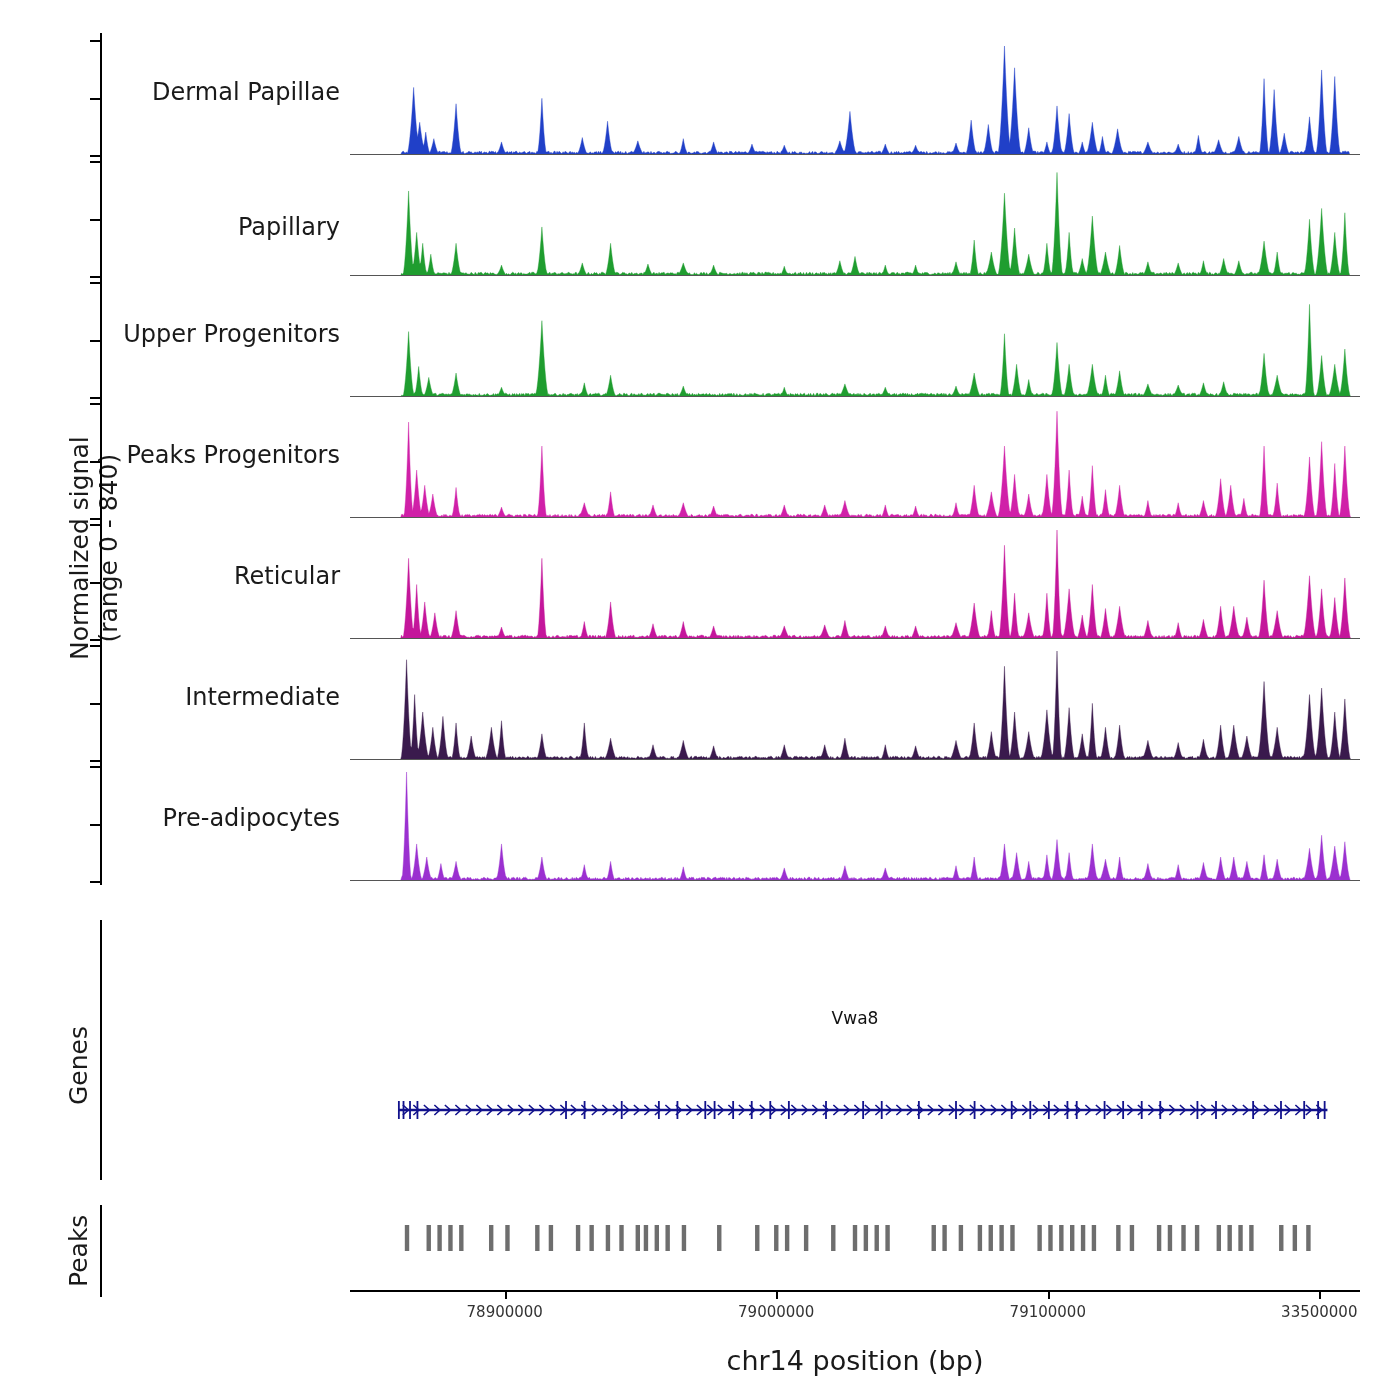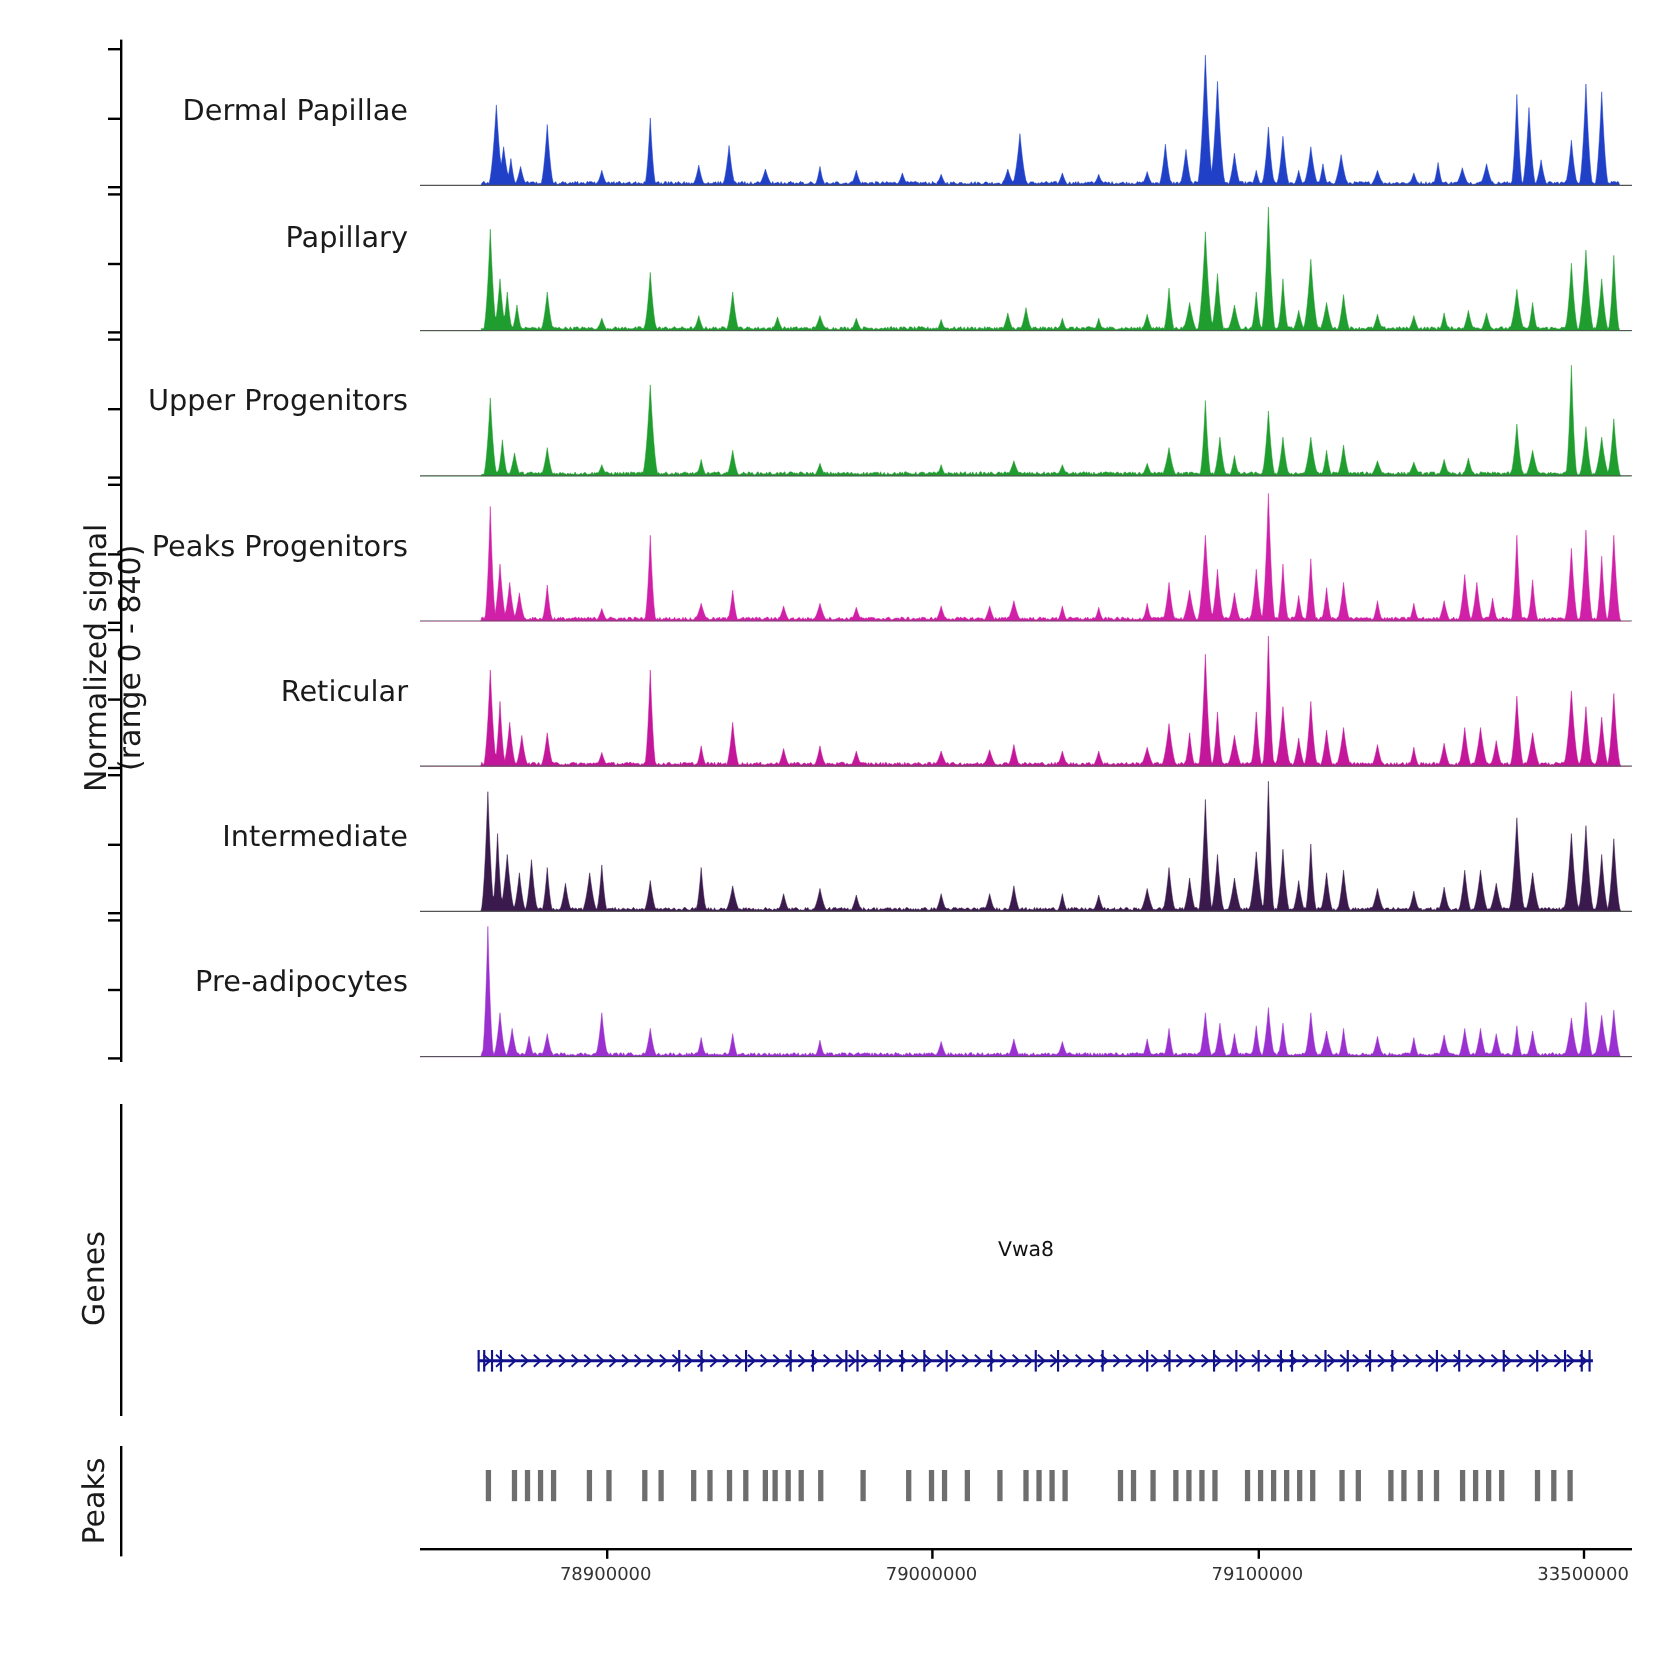--- a/index.html
+++ b/index.html
@@ -115,21 +115,20 @@
     display: block;
   }
 
   
   #gene-track {
     position: absolute;
     left: 350px;
     top: 1000px;
     width: 1010px;
     height: 140px;
-    margin-top: 24px;
   }
   #gene-name {
     position: absolute;
     left: 0;
     top: 8px;
     width: 1010px;
     text-align: center;
     font-size: 17px;
     color: #111;
   }
@@ -226,21 +225,21 @@
     </div>
 
   <div id="tracks">
       <div class="track-label" style="top: 78px; left: 120px; width: 220px;">Dermal Papillae</div>
       <div class="track" style="top: 40px; height: 115px;">
         <svg viewBox="0 0 1000 115" preserveAspectRatio="none">
           <path d="M0,115 L0,115.00 L1,115.00 L2,115.00 L3,115.00 L4,115.00 L5,115.00 L6,115.00 L7,115.00 L8,115.00 L9,115.00 L10,115.00 L11,115.00 L12,115.00 L13,115.00 L14,115.00 L15,115.00 L16,115.00 L17,115.00 L18,115.00 L19,115.00 L20,115.00 L21,115.00 L22,115.00 L23,115.00 L24,115.00 L25,115.00 L26,115.00 L27,115.00 L28,115.00 L29,115.00 L30,115.00 L31,115.00 L32,115.00 L33,115.00 L34,115.00 L35,115.00 L36,115.00 L37,115.00 L38,115.00 L39,115.00 L40,115.00 L41,115.00 L42,115.00 L43,115.00 L44,115.00 L45,115.00 L46,115.00 L47,115.00 L48,115.00 L49,115.00 L50,115.00 L51,112.64 L52,111.52 L53,111.30 L54,112.84 L55,112.75 L56,111.93 L57,112.96 L58,107.91 L59,100.30 L60,90.32 L61,78.12 L62,63.79 L63,47.42 L64,63.79 L65,78.12 L66,90.32 L67,97.15 L68,90.22 L69,82.30 L70,90.22 L71,97.15 L72,103.06 L73,105.87 L74,99.68 L75,92.11 L76,99.68 L77,105.87 L78,110.60 L79,112.74 L80,110.30 L81,107.12 L82,103.22 L83,98.65 L84,103.22 L85,107.12 L86,110.30 L87,112.39 L88,111.39 L89,111.12 L90,112.78 L91,111.84 L92,111.70 L93,111.47 L94,111.64 L95,112.83 L96,111.48 L97,113.19 L98,112.91 L99,112.80 L100,112.96 L101,107.91 L102,100.29 L103,90.31 L104,78.10 L105,63.77 L106,78.10 L107,90.31 L108,100.29 L109,107.91 L110,112.54 L111,112.50 L112,111.32 L113,113.55 L114,113.60 L115,112.75 L116,113.02 L117,111.66 L118,111.31 L119,112.24 L120,111.67 L121,113.09 L122,113.35 L123,112.40 L124,112.04 L125,112.67 L126,111.72 L127,112.98 L128,111.11 L129,112.31 L130,111.13 L131,113.53 L132,112.79 L133,111.88 L134,112.53 L135,112.01 L136,113.28 L137,113.08 L138,111.10 L139,112.06 L140,111.30 L141,111.48 L142,111.38 L143,112.48 L144,111.43 L145,113.49 L146,112.14 L147,111.24 L148,108.70 L149,105.58 L150,101.92 L151,105.58 L152,108.70 L153,111.22 L154,112.44 L155,111.88 L156,111.43 L157,113.10 L158,111.76 L159,112.35 L160,111.22 L161,113.40 L162,111.86 L163,112.33 L164,111.33 L165,111.31 L166,112.90 L167,112.92 L168,112.02 L169,112.86 L170,112.65 L171,112.31 L172,111.86 L173,111.52 L174,113.07 L175,113.30 L176,112.31 L177,112.01 L178,111.31 L179,113.52 L180,112.05 L181,112.42 L182,112.85 L183,112.78 L184,113.50 L185,111.31 L186,111.87 L187,104.11 L188,92.40 L189,77.07 L190,58.32 L191,77.07 L192,92.40 L193,104.11 L194,111.87 L195,112.02 L196,111.59 L197,111.31 L198,113.56 L199,112.10 L200,113.50 L201,112.91 L202,111.30 L203,111.21 L204,113.44 L205,111.26 L206,112.85 L207,111.33 L208,111.94 L209,113.37 L210,113.21 L211,111.73 L212,112.99 L213,111.20 L214,111.98 L215,112.57 L216,113.58 L217,112.30 L218,111.20 L219,113.04 L220,111.79 L221,112.88 L222,112.10 L223,113.49 L224,112.29 L225,112.92 L226,112.31 L227,109.99 L228,106.59 L229,102.44 L230,97.56 L231,102.44 L232,106.59 L233,109.99 L234,112.59 L235,112.93 L236,113.15 L237,112.65 L238,111.86 L239,113.16 L240,112.74 L241,113.20 L242,111.93 L243,112.03 L244,111.47 L245,113.34 L246,111.15 L247,112.92 L248,111.22 L249,113.18 L250,112.74 L251,110.32 L252,105.30 L253,98.71 L254,90.66 L255,81.21 L256,90.66 L257,98.71 L258,105.30 L259,110.32 L260,111.36 L261,112.21 L262,113.26 L263,111.61 L264,112.84 L265,111.49 L266,111.15 L267,112.91 L268,111.23 L269,113.61 L270,112.36 L271,113.26 L272,113.07 L273,111.37 L274,113.21 L275,113.55 L276,112.59 L277,112.54 L278,111.72 L279,111.23 L280,112.27 L281,111.92 L282,109.83 L283,107.27 L284,104.26 L285,100.83 L286,104.26 L287,107.27 L288,109.83 L289,111.92 L290,113.07 L291,111.31 L292,113.16 L293,112.56 L294,112.42 L295,111.77 L296,112.28 L297,113.39 L298,111.32 L299,113.25 L300,113.05 L301,111.98 L302,113.05 L303,113.42 L304,111.86 L305,111.75 L306,111.10 L307,112.50 L308,111.92 L309,113.34 L310,112.71 L311,112.36 L312,113.16 L313,112.07 L314,111.11 L315,112.14 L316,111.77 L317,113.56 L318,113.33 L319,113.26 L320,113.12 L321,112.76 L322,111.47 L323,111.57 L324,112.58 L325,113.30 L326,113.29 L327,111.86 L328,108.48 L329,104.06 L330,98.65 L331,104.06 L332,108.48 L333,111.12 L334,113.48 L335,112.01 L336,111.95 L337,113.02 L338,113.17 L339,113.11 L340,112.77 L341,111.84 L342,113.12 L343,111.52 L344,111.54 L345,111.68 L346,113.05 L347,113.23 L348,113.40 L349,113.00 L350,112.75 L351,112.41 L352,112.37 L353,113.46 L354,112.80 L355,112.04 L356,111.33 L357,111.24 L358,108.70 L359,105.58 L360,101.92 L361,105.58 L362,108.70 L363,111.24 L364,113.19 L365,111.57 L366,112.51 L367,112.00 L368,112.04 L369,112.81 L370,113.32 L371,112.13 L372,112.22 L373,111.66 L374,112.55 L375,113.51 L376,111.11 L377,111.61 L378,111.60 L379,113.03 L380,113.12 L381,111.93 L382,111.27 L383,112.59 L384,112.42 L385,111.16 L386,111.91 L387,112.41 L388,111.88 L389,112.28 L390,112.35 L391,111.85 L392,111.80 L393,112.89 L394,112.96 L395,111.87 L396,109.75 L397,107.15 L398,104.10 L399,107.15 L400,109.75 L401,111.87 L402,111.14 L403,111.59 L404,112.14 L405,111.15 L406,111.61 L407,111.80 L408,111.51 L409,111.13 L410,111.98 L411,111.93 L412,113.28 L413,111.61 L414,112.72 L415,111.93 L416,112.37 L417,111.33 L418,112.45 L419,113.54 L420,111.92 L421,113.32 L422,113.23 L423,111.11 L424,112.60 L425,112.50 L426,113.48 L427,111.28 L428,110.27 L429,107.93 L430,105.19 L431,107.93 L432,110.27 L433,112.18 L434,113.06 L435,111.79 L436,113.48 L437,113.55 L438,111.49 L439,112.57 L440,111.44 L441,111.97 L442,112.95 L443,113.24 L444,113.40 L445,112.13 L446,112.18 L447,111.95 L448,113.42 L449,112.92 L450,112.96 L451,113.39 L452,113.16 L453,113.35 L454,112.90 L455,111.48 L456,113.35 L457,112.40 L458,111.30 L459,113.48 L460,111.84 L461,111.90 L462,112.58 L463,113.59 L464,113.28 L465,113.12 L466,111.86 L467,111.55 L468,111.97 L469,113.07 L470,112.40 L471,113.04 L472,111.66 L473,113.58 L474,112.94 L475,112.83 L476,112.65 L477,112.55 L478,112.54 L479,113.42 L480,113.51 L481,111.34 L482,109.83 L483,107.27 L484,104.26 L485,100.83 L486,104.26 L487,107.27 L488,109.83 L489,111.29 L490,110.43 L491,105.51 L492,99.08 L493,91.21 L494,81.96 L495,71.40 L496,81.96 L497,91.21 L498,99.08 L499,105.51 L500,110.43 L501,112.27 L502,113.54 L503,112.20 L504,111.40 L505,111.71 L506,111.42 L507,112.70 L508,112.41 L509,113.26 L510,112.25 L511,112.82 L512,112.43 L513,111.58 L514,112.40 L515,112.60 L516,111.54 L517,111.18 L518,112.39 L519,112.64 L520,112.53 L521,111.54 L522,112.21 L523,111.30 L524,111.18 L525,111.19 L526,113.31 L527,111.87 L528,109.75 L529,107.15 L530,104.10 L531,107.15 L532,109.75 L533,111.87 L534,113.45 L535,113.26 L536,111.52 L537,113.20 L538,113.60 L539,111.71 L540,112.86 L541,111.35 L542,113.08 L543,111.19 L544,112.66 L545,113.06 L546,112.53 L547,113.10 L548,112.62 L549,111.80 L550,112.42 L551,111.74 L552,111.93 L553,111.85 L554,111.27 L555,111.69 L556,112.82 L557,111.75 L558,110.27 L559,107.93 L560,105.19 L561,107.93 L562,110.27 L563,111.19 L564,112.33 L565,111.60 L566,111.55 L567,112.46 L568,111.74 L569,112.15 L570,113.52 L571,111.24 L572,113.22 L573,113.61 L574,112.67 L575,112.65 L576,113.34 L577,112.68 L578,112.43 L579,112.17 L580,111.62 L581,112.27 L582,113.61 L583,111.49 L584,113.57 L585,112.11 L586,113.55 L587,112.71 L588,112.76 L589,113.44 L590,113.28 L591,112.79 L592,111.15 L593,112.14 L594,111.38 L595,112.56 L596,111.40 L597,111.56 L598,109.22 L599,106.36 L600,103.01 L601,106.36 L602,109.22 L603,111.32 L604,112.83 L605,112.10 L606,113.15 L607,112.02 L608,112.37 L609,112.22 L610,113.55 L611,110.17 L612,104.98 L613,98.19 L614,89.88 L615,80.12 L616,89.88 L617,98.19 L618,104.98 L619,110.17 L620,111.50 L621,113.24 L622,111.57 L623,113.35 L624,111.94 L625,111.62 L626,113.28 L627,112.18 L628,110.78 L629,106.24 L630,100.29 L631,93.02 L632,84.48 L633,93.02 L634,100.29 L635,106.24 L636,110.78 L637,111.74 L638,113.57 L639,111.37 L640,111.10 L641,111.69 L642,111.72 L643,103.57 L644,91.28 L645,75.19 L646,55.52 L647,32.41 L648,6.00 L649,32.41 L650,55.52 L651,75.19 L652,91.28 L653,103.57 L654,96.03 L655,83.15 L656,67.41 L657,48.93 L658,27.80 L659,48.93 L660,67.41 L661,83.15 L662,96.03 L663,105.85 L664,111.53 L665,112.36 L666,111.81 L667,113.60 L668,111.23 L669,107.17 L670,101.87 L671,95.37 L672,87.75 L673,95.37 L674,101.87 L675,107.17 L676,111.23 L677,111.12 L678,111.18 L679,111.28 L680,113.59 L681,111.19 L682,113.31 L683,111.95 L684,111.63 L685,111.39 L686,111.96 L687,112.49 L688,109.78 L689,106.25 L690,101.92 L691,106.25 L692,109.78 L693,112.49 L694,112.75 L695,111.85 L696,108.21 L697,100.91 L698,91.36 L699,79.67 L700,65.95 L701,79.67 L702,91.36 L703,100.91 L704,108.21 L705,111.14 L706,112.01 L707,112.45 L708,109.27 L709,103.11 L710,95.04 L711,85.17 L712,73.58 L713,85.17 L714,95.04 L715,103.11 L716,109.27 L717,112.93 L718,112.15 L719,112.09 L720,112.55 L721,113.40 L722,112.29 L723,109.78 L724,106.25 L725,101.92 L726,106.25 L727,109.78 L728,112.49 L729,111.87 L730,111.47 L731,107.88 L732,103.06 L733,97.15 L734,90.22 L735,82.30 L736,90.22 L737,97.15 L738,103.06 L739,107.88 L740,111.57 L741,111.49 L742,111.44 L743,107.61 L744,102.60 L745,96.47 L746,102.60 L747,107.61 L748,111.44 L749,112.26 L750,111.17 L751,111.38 L752,112.68 L753,113.02 L754,113.41 L755,112.26 L756,109.31 L757,105.45 L758,100.72 L759,95.18 L760,88.84 L761,95.18 L762,100.72 L763,105.45 L764,109.31 L765,111.23 L766,113.07 L767,112.01 L768,112.40 L769,113.05 L770,113.55 L771,111.17 L772,111.80 L773,111.61 L774,112.58 L775,111.31 L776,111.49 L777,111.40 L778,111.78 L779,112.29 L780,111.37 L781,111.89 L782,111.69 L783,111.36 L784,113.59 L785,113.61 L786,112.15 L787,110.22 L788,107.86 L789,105.09 L790,101.92 L791,105.09 L792,107.86 L793,110.22 L794,111.48 L795,113.34 L796,112.29 L797,112.63 L798,113.21 L799,112.61 L800,111.82 L801,113.55 L802,113.05 L803,112.40 L804,112.97 L805,112.35 L806,111.89 L807,112.24 L808,113.18 L809,112.98 L810,112.12 L811,112.11 L812,112.39 L813,112.82 L814,112.93 L815,112.87 L816,112.13 L817,111.38 L818,109.75 L819,107.15 L820,104.10 L821,107.15 L822,109.75 L823,111.87 L824,112.30 L825,113.53 L826,111.30 L827,113.43 L828,112.92 L829,113.47 L830,111.40 L831,113.59 L832,112.81 L833,111.90 L834,113.47 L835,112.14 L836,111.65 L837,111.23 L838,107.18 L839,101.87 L840,95.38 L841,101.87 L842,107.18 L843,111.23 L844,112.13 L845,112.34 L846,111.49 L847,111.78 L848,113.28 L849,113.50 L850,112.75 L851,111.49 L852,113.17 L853,112.18 L854,111.79 L855,111.92 L856,111.68 L857,109.43 L858,106.67 L859,103.44 L860,99.74 L861,103.44 L862,106.67 L863,109.43 L864,111.68 L865,112.42 L866,113.09 L867,111.77 L868,113.62 L869,113.59 L870,113.45 L871,113.41 L872,112.17 L873,112.53 L874,111.76 L875,111.47 L876,110.97 L877,108.23 L878,104.89 L879,100.96 L880,96.47 L881,100.96 L882,104.89 L883,108.23 L884,110.97 L885,111.31 L886,112.93 L887,113.44 L888,113.56 L889,112.87 L890,111.36 L891,112.42 L892,113.11 L893,112.55 L894,112.00 L895,111.49 L896,112.60 L897,111.21 L898,112.61 L899,112.23 L900,112.93 L901,110.79 L902,100.34 L903,84.58 L904,63.94 L905,38.70 L906,63.94 L907,84.58 L908,100.34 L909,110.79 L910,112.40 L911,105.95 L912,96.22 L913,83.48 L914,67.90 L915,49.60 L916,67.90 L917,83.48 L918,96.22 L919,105.95 L920,112.40 L921,111.98 L922,108.74 L923,104.49 L924,99.30 L925,93.20 L926,99.30 L927,104.49 L928,108.74 L929,111.98 L930,113.25 L931,111.66 L932,111.20 L933,111.49 L934,111.99 L935,113.04 L936,111.96 L937,112.48 L938,111.73 L939,111.88 L940,113.57 L941,112.12 L942,111.58 L943,112.15 L944,112.55 L945,111.27 L946,109.72 L947,104.04 L948,96.61 L949,87.52 L950,76.85 L951,87.52 L952,96.61 L953,104.04 L954,109.72 L955,112.07 L956,112.61 L957,111.62 L958,103.23 L959,90.58 L960,74.02 L961,53.77 L962,29.98 L963,53.77 L964,74.02 L965,90.58 L966,103.23 L967,111.62 L968,112.12 L969,113.16 L970,111.88 L971,104.14 L972,92.46 L973,77.17 L974,58.48 L975,36.52 L976,58.48 L977,77.17 L978,92.46 L979,104.14 L980,111.88 L981,112.56 L982,112.99 L983,111.10 L984,111.64 L985,111.16 L986,111.19 L987,112.13 L988,111.33 L989,111.74 L990,115.00 L991,115.00 L992,115.00 L993,115.00 L994,115.00 L995,115.00 L996,115.00 L997,115.00 L998,115.00 L999,115.00 L999,115 Z" fill="#2040c8" stroke="#2040c8" stroke-width="0.4"></path>
           <line x1="0" y1="114.5" x2="1000" y2="114.5" stroke="#555" stroke-width="1"></line>
         </svg>
       </div>
-      <div class="track-label" style="top: 184px; left: 120px; width: 220px;">Papillary</div>
+      <div class="track-label" style="top: 213px; left: 120px; width: 220px;">Papillary</div>
       <div class="track" style="top: 161px; height: 115px;">
         <svg viewBox="0 0 1000 115" preserveAspectRatio="none">
           <path d="M0,115 L0,115.00 L1,115.00 L2,115.00 L3,115.00 L4,115.00 L5,115.00 L6,115.00 L7,115.00 L8,115.00 L9,115.00 L10,115.00 L11,115.00 L12,115.00 L13,115.00 L14,115.00 L15,115.00 L16,115.00 L17,115.00 L18,115.00 L19,115.00 L20,115.00 L21,115.00 L22,115.00 L23,115.00 L24,115.00 L25,115.00 L26,115.00 L27,115.00 L28,115.00 L29,115.00 L30,115.00 L31,115.00 L32,115.00 L33,115.00 L34,115.00 L35,115.00 L36,115.00 L37,115.00 L38,115.00 L39,115.00 L40,115.00 L41,115.00 L42,115.00 L43,115.00 L44,115.00 L45,115.00 L46,115.00 L47,115.00 L48,115.00 L49,115.00 L50,115.00 L51,112.35 L52,113.34 L53,111.62 L54,103.23 L55,90.58 L56,74.02 L57,53.77 L58,29.98 L59,53.77 L60,74.02 L61,90.58 L62,103.23 L63,102.48 L64,93.99 L65,83.60 L66,71.40 L67,83.60 L68,93.99 L69,102.48 L70,101.96 L71,93.12 L72,82.30 L73,93.12 L74,101.96 L75,108.72 L76,111.53 L77,110.81 L78,106.31 L79,100.41 L80,93.20 L81,100.41 L82,106.31 L83,110.81 L84,112.38 L85,113.01 L86,112.81 L87,111.46 L88,111.93 L89,112.27 L90,112.30 L91,112.60 L92,111.99 L93,111.71 L94,112.12 L95,112.22 L96,112.45 L97,113.43 L98,111.28 L99,112.73 L100,113.09 L101,110.47 L102,105.61 L103,99.24 L104,91.45 L105,82.30 L106,91.45 L107,99.24 L108,105.61 L109,110.47 L110,111.53 L111,112.07 L112,111.63 L113,112.50 L114,112.13 L115,111.66 L116,112.97 L117,112.89 L118,113.34 L119,112.69 L120,111.33 L121,112.33 L122,113.05 L123,113.62 L124,111.26 L125,112.78 L126,113.55 L127,111.48 L128,112.01 L129,111.54 L130,111.31 L131,112.52 L132,113.33 L133,112.24 L134,111.33 L135,112.13 L136,111.83 L137,112.57 L138,113.16 L139,111.45 L140,112.47 L141,112.03 L142,111.93 L143,112.99 L144,113.35 L145,113.39 L146,113.01 L147,111.51 L148,109.75 L149,107.15 L150,104.10 L151,107.15 L152,109.75 L153,111.87 L154,113.49 L155,112.30 L156,113.41 L157,112.68 L158,113.45 L159,113.26 L160,112.12 L161,111.19 L162,111.76 L163,112.90 L164,111.93 L165,113.41 L166,112.24 L167,111.45 L168,112.90 L169,111.63 L170,111.90 L171,113.43 L172,112.42 L173,113.05 L174,113.03 L175,113.05 L176,112.71 L177,112.06 L178,111.24 L179,112.89 L180,111.17 L181,111.23 L182,111.35 L183,112.52 L184,112.89 L185,111.73 L186,108.21 L187,100.91 L188,91.36 L189,79.67 L190,65.95 L191,79.67 L192,91.36 L193,100.91 L194,108.21 L195,111.80 L196,112.88 L197,111.79 L198,111.39 L199,113.49 L200,112.10 L201,112.45 L202,111.57 L203,111.42 L204,112.22 L205,113.41 L206,112.59 L207,113.11 L208,112.50 L209,111.98 L210,111.18 L211,112.16 L212,112.69 L213,112.85 L214,112.40 L215,112.61 L216,111.19 L217,111.61 L218,112.59 L219,112.51 L220,113.18 L221,112.50 L222,113.21 L223,111.43 L224,111.28 L225,113.42 L226,112.20 L227,111.24 L228,108.70 L229,105.58 L230,101.92 L231,105.58 L232,108.70 L233,111.24 L234,113.19 L235,112.92 L236,111.18 L237,113.03 L238,113.41 L239,112.29 L240,113.26 L241,112.82 L242,111.33 L243,112.30 L244,111.54 L245,112.72 L246,113.55 L247,112.29 L248,112.98 L249,111.19 L250,111.22 L251,111.73 L252,112.25 L253,113.40 L254,110.47 L255,105.61 L256,99.24 L257,91.45 L258,82.30 L259,91.45 L260,99.24 L261,105.61 L262,110.47 L263,112.07 L264,111.30 L265,111.58 L266,112.04 L267,113.60 L268,113.00 L269,112.57 L270,111.23 L271,111.86 L272,111.71 L273,112.89 L274,112.80 L275,113.51 L276,112.25 L277,112.10 L278,112.89 L279,111.29 L280,113.16 L281,112.95 L282,112.36 L283,112.44 L284,111.89 L285,113.35 L286,113.26 L287,112.18 L288,112.27 L289,111.97 L290,113.42 L291,111.31 L292,111.56 L293,109.22 L294,106.36 L295,103.01 L296,106.36 L297,109.22 L298,111.39 L299,113.34 L300,112.03 L301,111.17 L302,112.95 L303,112.54 L304,112.08 L305,113.45 L306,111.28 L307,112.98 L308,111.80 L309,111.96 L310,111.55 L311,111.23 L312,113.16 L313,112.56 L314,112.33 L315,111.82 L316,112.84 L317,111.68 L318,112.04 L319,111.71 L320,112.38 L321,113.07 L322,112.46 L323,113.54 L324,111.42 L325,111.29 L326,111.92 L327,110.22 L328,107.86 L329,105.09 L330,101.92 L331,105.09 L332,107.86 L333,110.22 L334,111.51 L335,112.62 L336,111.65 L337,113.15 L338,113.51 L339,113.47 L340,113.53 L341,111.64 L342,113.23 L343,112.24 L344,113.18 L345,113.56 L346,113.53 L347,111.77 L348,111.52 L349,113.07 L350,111.35 L351,111.64 L352,113.51 L353,111.62 L354,113.25 L355,113.58 L356,112.00 L357,111.87 L358,109.75 L359,107.15 L360,104.10 L361,107.15 L362,109.75 L363,111.87 L364,113.15 L365,113.54 L366,111.25 L367,111.43 L368,111.91 L369,112.28 L370,112.58 L371,112.51 L372,112.52 L373,112.18 L374,113.58 L375,113.18 L376,112.44 L377,112.72 L378,113.31 L379,113.09 L380,112.64 L381,112.39 L382,113.14 L383,112.40 L384,112.02 L385,113.27 L386,111.47 L387,113.50 L388,111.49 L389,111.14 L390,113.00 L391,111.53 L392,112.87 L393,111.65 L394,113.27 L395,113.54 L396,111.69 L397,111.27 L398,112.25 L399,111.35 L400,111.51 L401,112.52 L402,113.13 L403,113.23 L404,111.26 L405,111.47 L406,111.79 L407,113.40 L408,111.13 L409,112.67 L410,112.93 L411,111.10 L412,111.17 L413,111.76 L414,111.15 L415,111.73 L416,111.85 L417,112.80 L418,112.84 L419,111.22 L420,113.32 L421,112.25 L422,113.21 L423,112.46 L424,112.49 L425,112.88 L426,111.93 L427,113.11 L428,111.09 L429,108.44 L430,105.19 L431,108.44 L432,111.09 L433,112.02 L434,112.60 L435,112.16 L436,112.62 L437,113.35 L438,112.57 L439,112.90 L440,112.04 L441,111.19 L442,113.15 L443,113.24 L444,111.92 L445,112.40 L446,111.12 L447,112.72 L448,113.32 L449,111.51 L450,113.42 L451,113.14 L452,111.23 L453,113.17 L454,112.58 L455,111.37 L456,111.77 L457,113.47 L458,111.54 L459,113.44 L460,113.34 L461,112.07 L462,111.86 L463,112.67 L464,112.53 L465,113.13 L466,111.09 L467,113.20 L468,111.60 L469,111.87 L470,111.44 L471,112.70 L472,112.39 L473,113.62 L474,111.78 L475,113.02 L476,111.64 L477,113.52 L478,111.85 L479,111.94 L480,111.46 L481,112.61 L482,110.62 L483,107.64 L484,104.01 L485,99.74 L486,104.01 L487,107.64 L488,110.62 L489,112.39 L490,111.85 L491,113.58 L492,113.28 L493,111.86 L494,111.69 L495,112.05 L496,111.91 L497,109.37 L498,105.54 L499,100.87 L500,95.38 L501,100.87 L502,105.54 L503,109.37 L504,111.65 L505,112.86 L506,111.62 L507,111.74 L508,111.53 L509,112.52 L510,113.01 L511,113.06 L512,111.34 L513,113.12 L514,111.10 L515,112.19 L516,111.74 L517,113.56 L518,111.98 L519,111.54 L520,112.69 L521,111.44 L522,113.45 L523,112.87 L524,111.23 L525,111.77 L526,112.71 L527,111.69 L528,110.65 L529,107.71 L530,104.10 L531,107.71 L532,110.65 L533,112.50 L534,112.95 L535,112.97 L536,111.80 L537,111.56 L538,111.56 L539,111.65 L540,113.34 L541,112.33 L542,111.13 L543,112.79 L544,112.46 L545,113.44 L546,111.89 L547,111.98 L548,112.09 L549,112.73 L550,111.53 L551,111.33 L552,111.10 L553,111.57 L554,111.85 L555,111.82 L556,112.26 L557,112.58 L558,110.65 L559,107.71 L560,104.10 L561,107.71 L562,110.65 L563,111.93 L564,112.18 L565,112.59 L566,112.89 L567,111.44 L568,112.67 L569,111.35 L570,111.61 L571,111.61 L572,111.82 L573,112.76 L574,113.61 L575,113.58 L576,113.17 L577,112.90 L578,112.89 L579,111.86 L580,112.78 L581,113.27 L582,111.74 L583,112.09 L584,112.43 L585,112.99 L586,112.68 L587,111.30 L588,112.94 L589,112.06 L590,112.27 L591,112.79 L592,111.60 L593,112.65 L594,111.13 L595,113.60 L596,111.70 L597,110.93 L598,108.17 L599,104.79 L600,100.83 L601,104.79 L602,108.17 L603,110.93 L604,113.04 L605,111.69 L606,112.91 L607,112.20 L608,111.20 L609,112.76 L610,111.21 L611,112.74 L612,112.63 L613,111.93 L614,113.01 L615,108.09 L616,100.66 L617,90.93 L618,79.03 L619,90.93 L620,100.66 L621,108.09 L622,113.01 L623,112.50 L624,111.40 L625,112.80 L626,113.35 L627,113.61 L628,111.29 L629,112.84 L630,111.14 L631,109.78 L632,106.24 L633,101.91 L634,96.83 L635,91.02 L636,96.83 L637,101.91 L638,106.24 L639,109.78 L640,112.49 L641,113.36 L642,112.51 L643,106.31 L644,96.97 L645,84.75 L646,69.79 L647,52.23 L648,32.16 L649,52.23 L650,69.79 L651,84.75 L652,96.97 L653,106.31 L654,108.36 L655,101.23 L656,91.88 L657,80.46 L658,67.04 L659,80.46 L660,91.88 L661,101.23 L662,108.36 L663,113.09 L664,112.15 L665,112.95 L666,112.23 L667,112.64 L668,110.26 L669,107.04 L670,103.10 L671,98.48 L672,93.20 L673,98.48 L674,103.10 L675,107.04 L676,110.26 L677,112.71 L678,113.29 L679,113.26 L680,112.92 L681,111.17 L682,111.86 L683,113.52 L684,113.18 L685,111.87 L686,111.99 L687,108.72 L688,101.96 L689,93.12 L690,82.30 L691,93.12 L692,101.96 L693,108.72 L694,111.81 L695,110.88 L696,100.67 L697,85.26 L698,65.09 L699,40.42 L700,11.45 L701,40.42 L702,65.09 L703,85.26 L704,100.67 L705,110.88 L706,112.82 L707,112.45 L708,111.54 L709,106.62 L710,97.62 L711,85.82 L712,71.40 L713,85.82 L714,97.62 L715,106.62 L716,111.52 L717,111.17 L718,111.74 L719,111.21 L720,112.74 L721,112.49 L722,109.99 L723,106.59 L724,102.44 L725,97.56 L726,102.44 L727,106.59 L728,109.99 L729,112.10 L730,108.71 L731,101.96 L732,93.11 L733,82.28 L734,69.58 L735,55.05 L736,69.58 L737,82.28 L738,93.11 L739,101.96 L740,108.71 L741,111.63 L742,111.54 L743,112.49 L744,109.78 L745,106.24 L746,101.91 L747,96.83 L748,91.02 L749,96.83 L750,101.91 L751,106.24 L752,109.78 L753,112.44 L754,112.40 L755,111.51 L756,113.15 L757,113.34 L758,110.78 L759,106.24 L760,100.29 L761,93.02 L762,84.48 L763,93.02 L764,100.29 L765,106.24 L766,110.78 L767,113.62 L768,111.31 L769,111.50 L770,112.29 L771,113.61 L772,112.53 L773,112.73 L774,113.52 L775,111.41 L776,113.54 L777,112.35 L778,112.62 L779,112.70 L780,113.23 L781,112.63 L782,111.77 L783,111.52 L784,111.98 L785,111.26 L786,113.04 L787,110.93 L788,108.17 L789,104.79 L790,100.83 L791,104.79 L792,108.17 L793,110.93 L794,111.16 L795,111.52 L796,111.19 L797,113.37 L798,112.98 L799,112.37 L800,112.65 L801,112.66 L802,112.35 L803,111.84 L804,112.92 L805,113.31 L806,111.55 L807,112.81 L808,111.16 L809,112.06 L810,113.24 L811,111.80 L812,111.83 L813,112.91 L814,111.24 L815,112.25 L816,112.90 L817,111.22 L818,108.70 L819,105.58 L820,101.92 L821,105.58 L822,108.70 L823,111.24 L824,113.19 L825,112.84 L826,111.79 L827,113.52 L828,112.49 L829,111.38 L830,113.28 L831,111.45 L832,112.05 L833,113.58 L834,111.78 L835,111.25 L836,112.20 L837,111.93 L838,112.68 L839,113.51 L840,111.22 L841,112.38 L842,112.07 L843,108.92 L844,104.79 L845,99.74 L846,104.79 L847,108.92 L848,111.38 L849,111.44 L850,113.50 L851,111.13 L852,111.76 L853,113.55 L854,112.69 L855,113.52 L856,112.38 L857,111.80 L858,112.07 L859,113.20 L860,112.28 L861,112.59 L862,109.99 L863,106.59 L864,102.44 L865,97.56 L866,102.44 L867,106.59 L868,109.99 L869,111.79 L870,111.49 L871,112.45 L872,112.22 L873,112.23 L874,112.84 L875,113.15 L876,112.89 L877,110.62 L878,107.64 L879,104.01 L880,99.74 L881,104.01 L882,107.64 L883,110.62 L884,112.13 L885,112.56 L886,113.57 L887,112.88 L888,112.42 L889,112.87 L890,112.85 L891,111.66 L892,111.27 L893,111.23 L894,113.12 L895,112.86 L896,111.74 L897,113.10 L898,112.66 L899,111.24 L900,111.34 L901,107.41 L902,102.26 L903,95.97 L904,88.57 L905,80.12 L906,88.57 L907,95.97 L908,102.26 L909,107.41 L910,111.34 L911,111.46 L912,112.16 L913,112.47 L914,112.29 L915,110.39 L916,105.44 L917,98.95 L918,91.02 L919,98.95 L920,105.44 L921,110.39 L922,111.96 L923,111.46 L924,112.93 L925,112.44 L926,112.29 L927,112.15 L928,112.33 L929,111.76 L930,111.53 L931,113.49 L932,113.33 L933,111.72 L934,111.59 L935,112.25 L936,112.28 L937,112.20 L938,113.18 L939,113.02 L940,113.26 L941,112.79 L942,111.50 L943,111.85 L944,112.01 L945,111.57 L946,107.15 L947,98.72 L948,87.68 L949,74.18 L950,58.32 L951,74.18 L952,87.68 L953,98.72 L954,107.15 L955,112.75 L956,112.91 L957,107.91 L958,100.30 L959,90.32 L960,78.12 L961,63.79 L962,47.42 L963,63.79 L964,78.12 L965,90.32 L966,100.30 L967,107.91 L968,112.96 L969,111.64 L970,112.78 L971,108.97 L972,102.48 L973,93.99 L974,83.60 L975,71.40 L976,83.60 L977,93.99 L978,102.48 L979,108.97 L980,112.86 L981,111.51 L982,102.85 L983,89.79 L984,72.69 L985,51.78 L986,72.69 L987,89.79 L988,102.85 L989,111.51 L990,115.00 L991,115.00 L992,115.00 L993,115.00 L994,115.00 L995,115.00 L996,115.00 L997,115.00 L998,115.00 L999,115.00 L999,115 Z" fill="#1f9d2f" stroke="#1f9d2f" stroke-width="0.4"></path>
           <line x1="0" y1="114.5" x2="1000" y2="114.5" stroke="#555" stroke-width="1"></line>
         </svg>
       </div>
       <div class="track-label" style="top: 320px; left: 120px; width: 220px;">Upper Progenitors</div>
       <div class="track" style="top: 282px; height: 115px;">
         <svg viewBox="0 0 1000 115" preserveAspectRatio="none">
           <path d="M0,115 L0,115.00 L1,115.00 L2,115.00 L3,115.00 L4,115.00 L5,115.00 L6,115.00 L7,115.00 L8,115.00 L9,115.00 L10,115.00 L11,115.00 L12,115.00 L13,115.00 L14,115.00 L15,115.00 L16,115.00 L17,115.00 L18,115.00 L19,115.00 L20,115.00 L21,115.00 L22,115.00 L23,115.00 L24,115.00 L25,115.00 L26,115.00 L27,115.00 L28,115.00 L29,115.00 L30,115.00 L31,115.00 L32,115.00 L33,115.00 L34,115.00 L35,115.00 L36,115.00 L37,115.00 L38,115.00 L39,115.00 L40,115.00 L41,115.00 L42,115.00 L43,115.00 L44,115.00 L45,115.00 L46,115.00 L47,115.00 L48,115.00 L49,115.00 L50,115.00 L51,113.15 L52,113.45 L53,112.40 L54,105.95 L55,96.22 L56,83.48 L57,67.90 L58,49.60 L59,67.90 L60,83.48 L61,96.22 L62,105.95 L63,111.47 L64,111.12 L65,109.13 L66,102.83 L67,94.58 L68,84.48 L69,94.58 L70,102.83 L71,109.13 L72,111.98 L73,112.48 L74,112.28 L75,109.37 L76,105.54 L77,100.87 L78,95.38 L79,100.87 L80,105.54 L81,109.37 L82,112.28 L83,111.62 L84,111.52 L85,111.19 L86,113.62 L87,113.28 L88,112.53 L89,111.83 L90,112.07 L91,111.38 L92,111.37 L93,111.95 L94,112.57 L95,111.88 L96,112.25 L97,112.39 L98,111.63 L99,112.72 L100,111.77 L101,111.68 L102,108.11 L103,103.44 L104,97.73 L105,91.02 L106,97.73 L107,103.44 L108,108.11 L109,111.68 L110,112.69 L111,112.07 L112,113.29 L113,112.11 L114,113.59 L115,112.04 L116,111.68 L117,112.59 L118,111.71 L119,112.78 L120,112.86 L121,113.39 L122,112.24 L123,113.16 L124,112.29 L125,113.04 L126,112.95 L127,113.39 L128,111.34 L129,113.32 L130,113.14 L131,113.33 L132,112.98 L133,112.10 L134,113.35 L135,112.26 L136,111.53 L137,112.33 L138,113.34 L139,113.31 L140,113.00 L141,112.99 L142,111.41 L143,113.40 L144,111.65 L145,112.45 L146,111.74 L147,112.18 L148,110.27 L149,107.93 L150,105.19 L151,107.93 L152,110.27 L153,111.68 L154,111.14 L155,111.51 L156,112.41 L157,112.72 L158,111.76 L159,113.40 L160,113.33 L161,111.42 L162,112.49 L163,111.53 L164,113.39 L165,111.47 L166,112.73 L167,112.83 L168,111.19 L169,113.43 L170,111.44 L171,112.13 L172,111.61 L173,113.55 L174,111.15 L175,111.65 L176,111.69 L177,111.49 L178,113.22 L179,111.81 L180,111.72 L181,111.46 L182,112.24 L183,111.11 L184,112.01 L185,107.00 L186,98.40 L187,87.14 L188,73.36 L189,57.19 L190,38.70 L191,57.19 L192,73.36 L193,87.14 L194,98.40 L195,107.00 L196,112.67 L197,111.70 L198,113.49 L199,112.34 L200,112.95 L201,112.62 L202,112.32 L203,111.10 L204,112.28 L205,113.58 L206,113.50 L207,112.71 L208,112.08 L209,113.16 L210,112.97 L211,111.25 L212,112.64 L213,111.90 L214,113.62 L215,112.45 L216,112.58 L217,112.00 L218,111.60 L219,111.26 L220,112.16 L221,112.05 L222,113.38 L223,112.00 L224,112.61 L225,111.45 L226,113.22 L227,112.23 L228,111.69 L229,111.10 L230,109.35 L231,105.52 L232,100.83 L233,105.52 L234,109.35 L235,111.88 L236,113.47 L237,112.26 L238,111.24 L239,113.09 L240,112.37 L241,111.95 L242,112.00 L243,111.22 L244,111.86 L245,111.68 L246,111.13 L247,111.64 L248,113.47 L249,113.61 L250,113.06 L251,112.26 L252,112.33 L253,111.15 L254,111.98 L255,108.74 L256,104.49 L257,99.30 L258,93.20 L259,99.30 L260,104.49 L261,108.74 L262,111.98 L263,113.60 L264,113.41 L265,112.81 L266,112.48 L267,111.21 L268,112.45 L269,112.68 L270,113.45 L271,111.19 L272,111.44 L273,112.56 L274,111.54 L275,113.16 L276,113.61 L277,113.46 L278,111.78 L279,111.13 L280,113.42 L281,111.85 L282,112.19 L283,113.09 L284,112.79 L285,113.01 L286,111.53 L287,113.24 L288,111.48 L289,111.31 L290,112.73 L291,113.32 L292,113.00 L293,113.34 L294,112.10 L295,111.53 L296,113.33 L297,111.44 L298,111.78 L299,112.68 L300,111.93 L301,111.09 L302,113.43 L303,113.10 L304,112.45 L305,111.22 L306,111.32 L307,111.26 L308,112.36 L309,112.04 L310,112.85 L311,112.05 L312,113.33 L313,111.84 L314,111.22 L315,111.53 L316,112.24 L317,112.79 L318,113.39 L319,111.42 L320,111.97 L321,113.48 L322,111.70 L323,112.72 L324,111.37 L325,113.24 L326,113.49 L327,111.77 L328,109.75 L329,107.15 L330,104.10 L331,107.15 L332,109.75 L333,111.87 L334,111.37 L335,112.51 L336,111.21 L337,112.81 L338,113.10 L339,111.19 L340,113.26 L341,111.98 L342,113.06 L343,112.25 L344,113.15 L345,111.26 L346,112.26 L347,112.51 L348,112.29 L349,111.99 L350,111.64 L351,112.87 L352,112.04 L353,111.40 L354,112.69 L355,112.58 L356,111.32 L357,112.79 L358,113.03 L359,112.31 L360,112.91 L361,112.32 L362,112.77 L363,113.54 L364,112.65 L365,113.50 L366,111.35 L367,113.32 L368,112.47 L369,111.52 L370,113.43 L371,112.43 L372,111.94 L373,112.61 L374,111.65 L375,111.67 L376,111.63 L377,111.71 L378,111.59 L379,113.52 L380,111.12 L381,113.34 L382,113.22 L383,111.61 L384,113.46 L385,113.59 L386,111.83 L387,113.22 L388,113.05 L389,113.40 L390,112.91 L391,111.92 L392,111.65 L393,113.51 L394,112.12 L395,113.21 L396,111.17 L397,112.46 L398,111.52 L399,113.37 L400,111.20 L401,111.21 L402,111.92 L403,112.01 L404,112.49 L405,112.65 L406,113.20 L407,112.71 L408,113.30 L409,111.14 L410,113.40 L411,113.45 L412,112.07 L413,111.77 L414,111.40 L415,111.57 L416,111.69 L417,113.30 L418,112.55 L419,112.74 L420,111.38 L421,111.86 L422,111.90 L423,112.08 L424,111.21 L425,111.75 L426,112.67 L427,111.17 L428,111.09 L429,108.44 L430,105.19 L431,108.44 L432,111.09 L433,112.73 L434,112.07 L435,113.51 L436,111.28 L437,112.13 L438,112.20 L439,112.28 L440,113.43 L441,111.60 L442,112.53 L443,111.61 L444,112.94 L445,113.36 L446,111.18 L447,112.14 L448,112.71 L449,111.64 L450,111.15 L451,113.61 L452,112.85 L453,113.01 L454,111.44 L455,113.51 L456,111.20 L457,113.27 L458,113.32 L459,111.36 L460,113.40 L461,113.28 L462,111.17 L463,111.12 L464,113.60 L465,111.77 L466,111.49 L467,112.79 L468,112.95 L469,111.59 L470,113.02 L471,111.19 L472,111.84 L473,112.79 L474,113.27 L475,113.34 L476,112.53 L477,111.41 L478,111.24 L479,112.34 L480,111.78 L481,113.21 L482,111.43 L483,111.16 L484,112.29 L485,111.61 L486,112.15 L487,110.22 L488,107.86 L489,105.09 L490,101.92 L491,105.09 L492,107.86 L493,110.22 L494,111.83 L495,111.62 L496,111.72 L497,112.74 L498,112.23 L499,111.33 L500,113.06 L501,111.85 L502,112.65 L503,111.18 L504,113.12 L505,111.46 L506,112.75 L507,112.89 L508,113.20 L509,111.13 L510,112.37 L511,112.63 L512,113.29 L513,112.69 L514,112.31 L515,111.10 L516,113.34 L517,112.35 L518,112.02 L519,111.87 L520,113.44 L521,111.83 L522,112.21 L523,111.38 L524,111.54 L525,112.49 L526,112.36 L527,112.18 L528,110.27 L529,107.93 L530,105.19 L531,107.93 L532,110.27 L533,111.49 L534,111.31 L535,112.77 L536,113.01 L537,112.37 L538,112.34 L539,111.17 L540,112.97 L541,111.54 L542,113.44 L543,112.62 L544,112.13 L545,111.59 L546,112.39 L547,111.23 L548,111.15 L549,112.36 L550,111.14 L551,112.88 L552,111.20 L553,113.02 L554,112.08 L555,113.61 L556,111.38 L557,112.98 L558,112.94 L559,113.06 L560,111.97 L561,112.32 L562,111.10 L563,112.76 L564,111.62 L565,111.51 L566,111.20 L567,111.48 L568,111.80 L569,111.86 L570,111.13 L571,112.33 L572,111.64 L573,112.83 L574,112.35 L575,111.38 L576,111.45 L577,112.76 L578,112.08 L579,112.43 L580,113.56 L581,111.44 L582,111.39 L583,112.58 L584,112.14 L585,111.85 L586,111.25 L587,112.93 L588,111.15 L589,112.63 L590,111.58 L591,113.31 L592,113.39 L593,111.75 L594,111.69 L595,113.33 L596,112.64 L597,111.87 L598,109.75 L599,107.15 L600,104.10 L601,107.15 L602,109.75 L603,111.87 L604,112.21 L605,112.89 L606,111.16 L607,112.21 L608,112.62 L609,111.63 L610,111.61 L611,112.15 L612,111.49 L613,112.49 L614,109.78 L615,106.24 L616,101.91 L617,96.83 L618,91.02 L619,96.83 L620,101.91 L621,106.24 L622,109.78 L623,112.49 L624,113.39 L625,111.92 L626,111.24 L627,113.14 L628,112.03 L629,113.39 L630,111.79 L631,112.03 L632,111.43 L633,111.36 L634,113.36 L635,111.45 L636,111.56 L637,111.33 L638,112.00 L639,112.52 L640,112.19 L641,112.21 L642,112.49 L643,113.20 L644,111.28 L645,102.85 L646,89.79 L647,72.69 L648,51.78 L649,72.69 L650,89.79 L651,102.85 L652,111.50 L653,112.49 L654,111.93 L655,113.39 L656,110.47 L657,105.61 L658,99.24 L659,91.45 L660,82.30 L661,91.45 L662,99.24 L663,105.61 L664,110.47 L665,112.66 L666,112.76 L667,112.70 L668,113.36 L669,111.65 L670,108.05 L671,103.33 L672,97.56 L673,103.33 L674,108.05 L675,111.15 L676,111.41 L677,112.92 L678,112.71 L679,112.51 L680,111.18 L681,112.26 L682,112.98 L683,112.54 L684,112.21 L685,111.67 L686,111.14 L687,111.72 L688,113.52 L689,111.33 L690,111.54 L691,112.38 L692,112.67 L693,113.14 L694,113.03 L695,111.66 L696,107.46 L697,99.35 L698,88.73 L699,75.75 L700,60.50 L701,75.75 L702,88.73 L703,99.35 L704,107.46 L705,112.83 L706,112.15 L707,113.36 L708,110.47 L709,105.61 L710,99.24 L711,91.45 L712,82.30 L713,91.45 L714,99.24 L715,105.61 L716,110.47 L717,112.03 L718,113.01 L719,112.22 L720,113.43 L721,113.30 L722,111.88 L723,111.88 L724,112.69 L725,112.94 L726,112.52 L727,112.33 L728,112.43 L729,111.93 L730,111.57 L731,107.88 L732,103.06 L733,97.15 L734,90.22 L735,82.30 L736,90.22 L737,97.15 L738,103.06 L739,107.88 L740,111.20 L741,111.32 L742,112.70 L743,111.97 L744,112.46 L745,110.81 L746,106.31 L747,100.41 L748,93.20 L749,100.41 L750,106.31 L751,110.81 L752,113.54 L753,111.81 L754,111.22 L755,111.98 L756,111.47 L757,112.18 L758,111.38 L759,107.49 L760,102.39 L761,96.16 L762,88.84 L763,96.16 L764,102.39 L765,107.49 L766,111.38 L767,112.41 L768,111.54 L769,112.88 L770,111.90 L771,111.69 L772,111.91 L773,112.75 L774,111.26 L775,113.43 L776,111.64 L777,111.62 L778,111.11 L779,113.48 L780,112.84 L781,111.20 L782,111.81 L783,113.49 L784,111.92 L785,113.22 L786,112.15 L787,110.22 L788,107.86 L789,105.09 L790,101.92 L791,105.09 L792,107.86 L793,110.22 L794,112.15 L795,111.68 L796,112.82 L797,112.69 L798,112.42 L799,111.84 L800,112.41 L801,112.40 L802,113.15 L803,112.17 L804,113.56 L805,112.93 L806,112.91 L807,111.38 L808,112.26 L809,113.14 L810,111.18 L811,113.35 L812,111.29 L813,112.72 L814,113.53 L815,111.71 L816,112.07 L817,110.62 L818,108.46 L819,105.92 L820,103.01 L821,105.92 L822,108.46 L823,110.62 L824,111.40 L825,111.32 L826,111.16 L827,113.61 L828,113.04 L829,111.95 L830,112.10 L831,111.40 L832,113.56 L833,112.03 L834,111.20 L835,111.59 L836,111.22 L837,111.44 L838,113.53 L839,112.97 L840,112.26 L841,113.04 L842,110.93 L843,108.17 L844,104.79 L845,100.83 L846,104.79 L847,108.17 L848,110.93 L849,111.24 L850,111.96 L851,112.70 L852,111.44 L853,112.29 L854,112.28 L855,112.98 L856,113.60 L857,112.51 L858,111.16 L859,113.58 L860,113.32 L861,111.44 L862,110.62 L863,107.64 L864,104.01 L865,99.74 L866,104.01 L867,107.64 L868,110.62 L869,111.35 L870,112.96 L871,113.11 L872,112.33 L873,113.19 L874,113.12 L875,111.11 L876,111.47 L877,111.69 L878,112.02 L879,111.57 L880,112.89 L881,111.18 L882,112.26 L883,112.14 L884,112.97 L885,111.18 L886,112.17 L887,111.18 L888,113.03 L889,111.72 L890,111.89 L891,112.31 L892,113.42 L893,112.47 L894,112.30 L895,111.95 L896,112.98 L897,111.40 L898,111.09 L899,113.24 L900,111.44 L901,108.97 L902,102.48 L903,93.99 L904,83.60 L905,71.40 L906,83.60 L907,93.99 L908,102.48 L909,108.97 L910,111.64 L911,113.29 L912,112.52 L913,112.71 L914,110.26 L915,107.04 L916,103.10 L917,98.48 L918,93.20 L919,98.48 L920,103.10 L921,107.04 L922,110.26 L923,111.26 L924,112.12 L925,112.38 L926,112.02 L927,111.91 L928,112.18 L929,112.99 L930,113.25 L931,111.73 L932,112.61 L933,111.35 L934,112.76 L935,112.26 L936,112.08 L937,112.09 L938,112.58 L939,112.38 L940,113.12 L941,112.49 L942,113.19 L943,112.15 L944,111.60 L945,111.63 L946,109.89 L947,97.19 L948,78.06 L949,53.00 L950,22.35 L951,53.00 L952,78.06 L953,97.19 L954,109.89 L955,113.45 L956,113.57 L957,112.55 L958,109.27 L959,103.11 L960,95.04 L961,85.17 L962,73.58 L963,85.17 L964,95.04 L965,103.11 L966,109.27 L967,113.35 L968,112.51 L969,112.98 L970,111.57 L971,107.88 L972,103.06 L973,97.15 L974,90.22 L975,82.30 L976,90.22 L977,97.15 L978,103.06 L979,107.88 L980,111.57 L981,108.36 L982,101.23 L983,91.88 L984,80.46 L985,67.04 L986,80.46 L987,91.88 L988,101.23 L989,108.36 L990,113.09 L991,115.00 L992,115.00 L993,115.00 L994,115.00 L995,115.00 L996,115.00 L997,115.00 L998,115.00 L999,115.00 L999,115 Z" fill="#1f9d2f" stroke="#1f9d2f" stroke-width="0.4"></path>
@@ -472,13 +471,14 @@
   <div id="xticks-wrap">
       <div class="xtick" style="left: 504.758px;"></div>
       <div class="xticklabel" style="left: 504.758px;">78900000</div>
       <div class="xtick" style="left: 776.263px;"></div>
       <div class="xticklabel" style="left: 776.263px;">79000000</div>
       <div class="xtick" style="left: 1047.77px;"></div>
       <div class="xticklabel" style="left: 1047.77px;">79100000</div>
       <div class="xtick" style="left: 1319.27px;"></div>
       <div class="xticklabel" style="left: 1319.27px;">33500000</div>
     </div>
+  <div id="xlabel">chr14 position (bp)</div>
 </div>
 
 </body></html>

